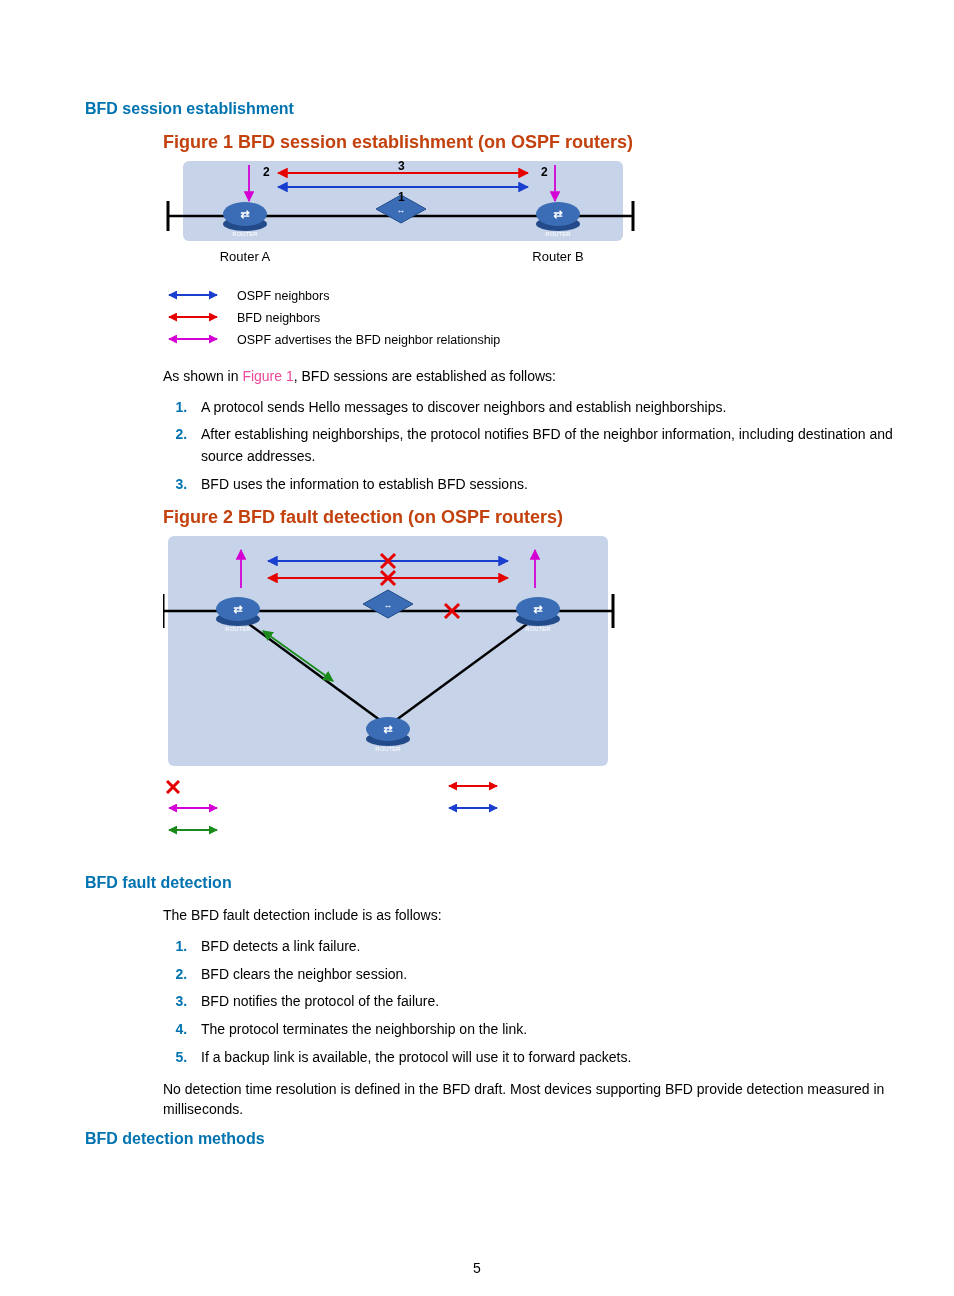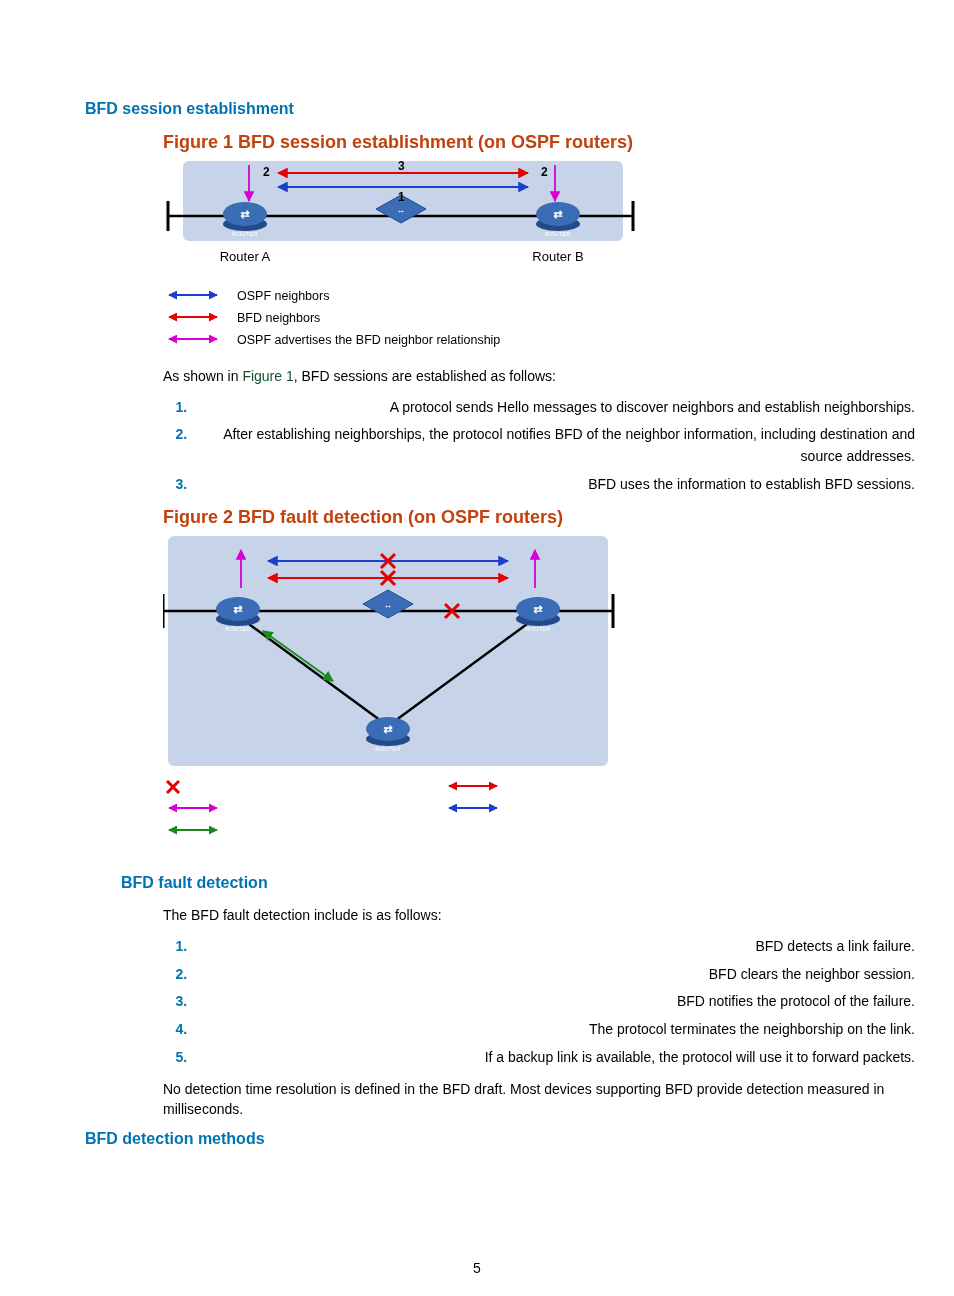--- a/index.html
+++ b/index.html
@@ -26,25 +26,24 @@
     color: #c2410c;
     font-size: 18px;
     font-weight: bold;
     margin: 4px 0 8px 78px;
   }
   .body-text {
     margin: 12px 0 10px 78px;
     font-size: 14px;
     line-height: 1.4;
   }
-  a.figref { color: #14532d; text-decoration: none; }
+  a.figref { color: #ec4899; text-decoration: none; }
   ol.num {
     margin: 6px 0 12px 78px;
     padding: 0 0 0 28px;
-    text-align: right;
   }
   ol.num li {
     font-size: 14px;
     line-height: 1.55;
     margin-bottom: 6px;
     padding-left: 10px;
   }
   ol.num li::marker {
     color: #0073b0;
     font-weight: bold;
@@ -308,21 +307,21 @@
               <marker id="l2be" viewBox="0 0 10 10" refX="9" refY="5" markerWidth="5" markerHeight="5" orient="auto">
                 <path d="M0 0 L10 5 L0 10 z" fill="#1a3fce"></path>
               </marker>
             </defs>
             <line x1="6" y1="6" x2="54" y2="6" stroke="#1a3fce" stroke-width="1.8" marker-start="url(#l2bs)" marker-end="url(#l2be)"></line>
           </svg>
       </div>
     </div>
   </div>
 
-  <h3 class="blue-head" style="margin-top:28px;margin-left:36px;">BFD fault detection</h3>
+  <h3 class="blue-head" style="margin-top:28px;">BFD fault detection</h3>
 
   <p class="body-text">The BFD fault detection include is as follows:</p>
 
   <ol class="num">
     <li>BFD detects a link failure.</li>
     <li>BFD clears the neighbor session.</li>
     <li>BFD notifies the protocol of the failure.</li>
     <li>The protocol terminates the neighborship on the link.</li>
     <li>If a backup link is available, the protocol will use it to forward packets.</li>
   </ol>

